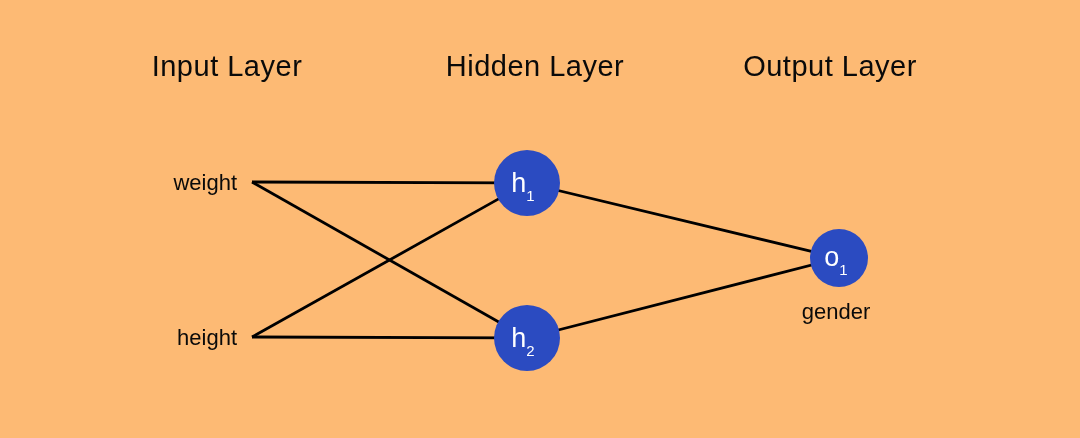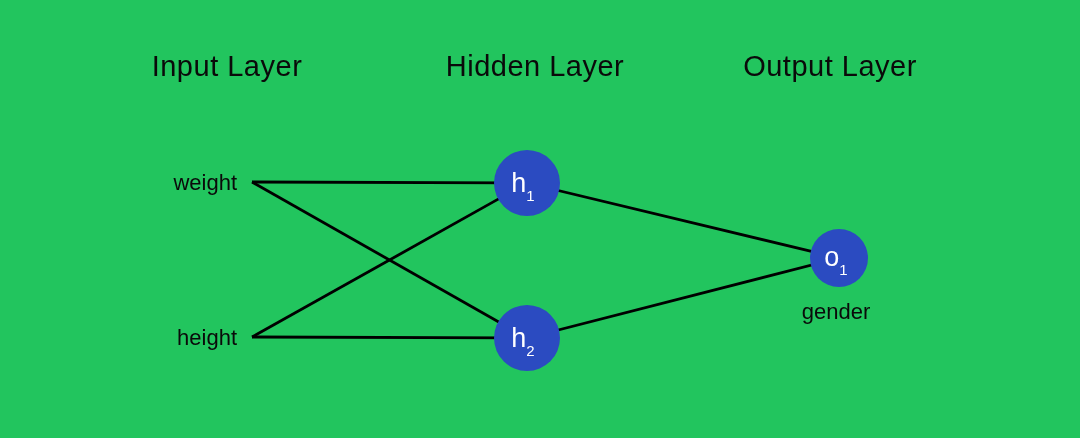--- a/index.html
+++ b/index.html
@@ -4,21 +4,21 @@
 <style>
   html, body {
     margin: 0;
     padding: 0;
     background: #ffffff;
   }
   .canvas {
     position: relative;
     width: 1080px;
     height: 438px;
-    background: #22c55e;
+    background: #fdba74;
     overflow: hidden;
     font-family: "Liberation Sans", sans-serif;
   }
   svg.diagram {
     position: absolute;
     top: 0;
     left: 0;
   }
   text {
     font-family: "Liberation Sans", sans-serif;

